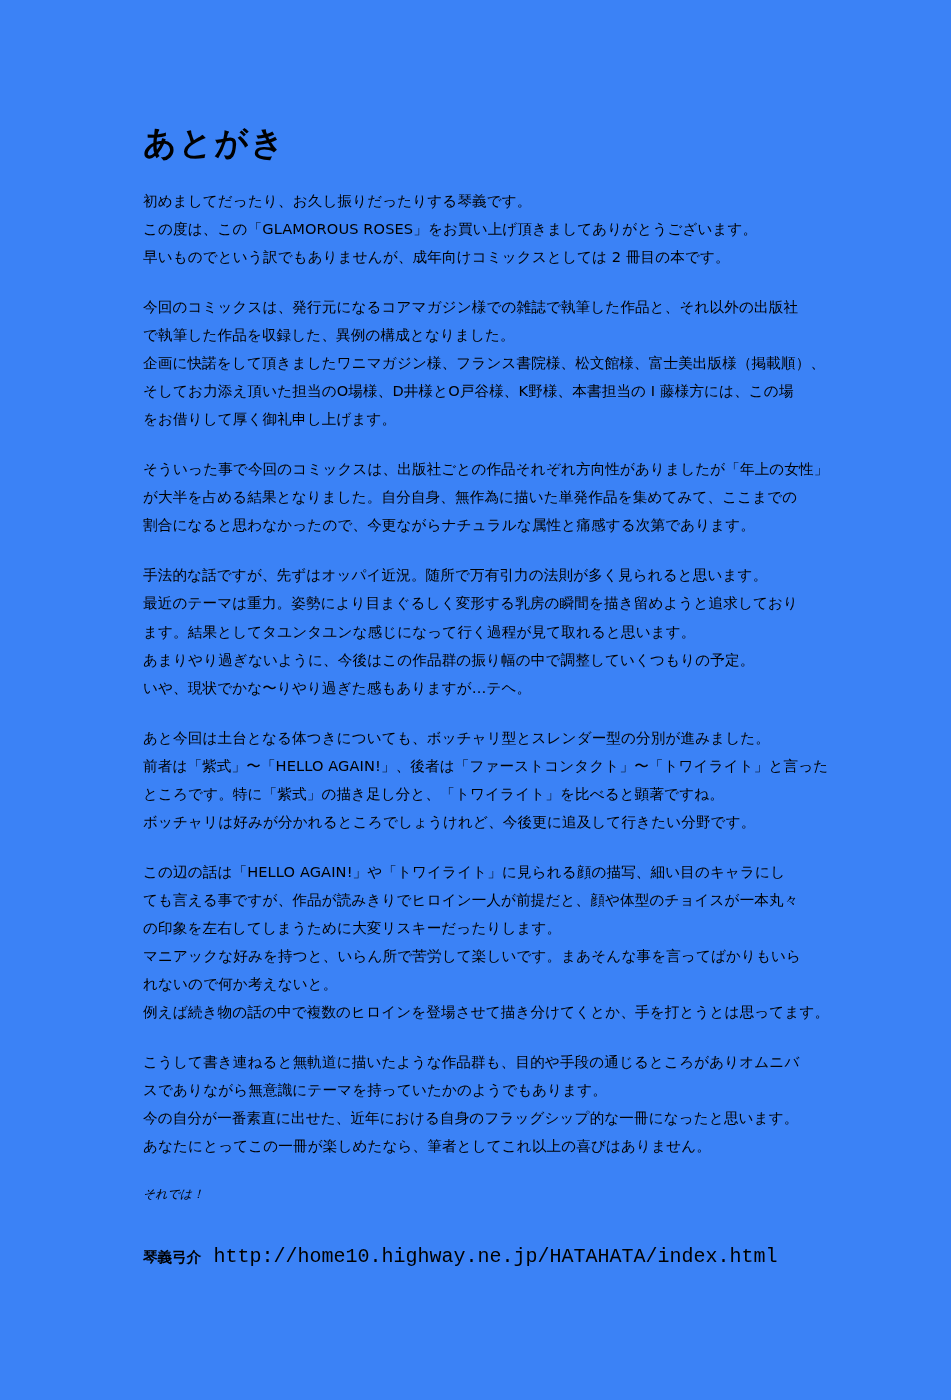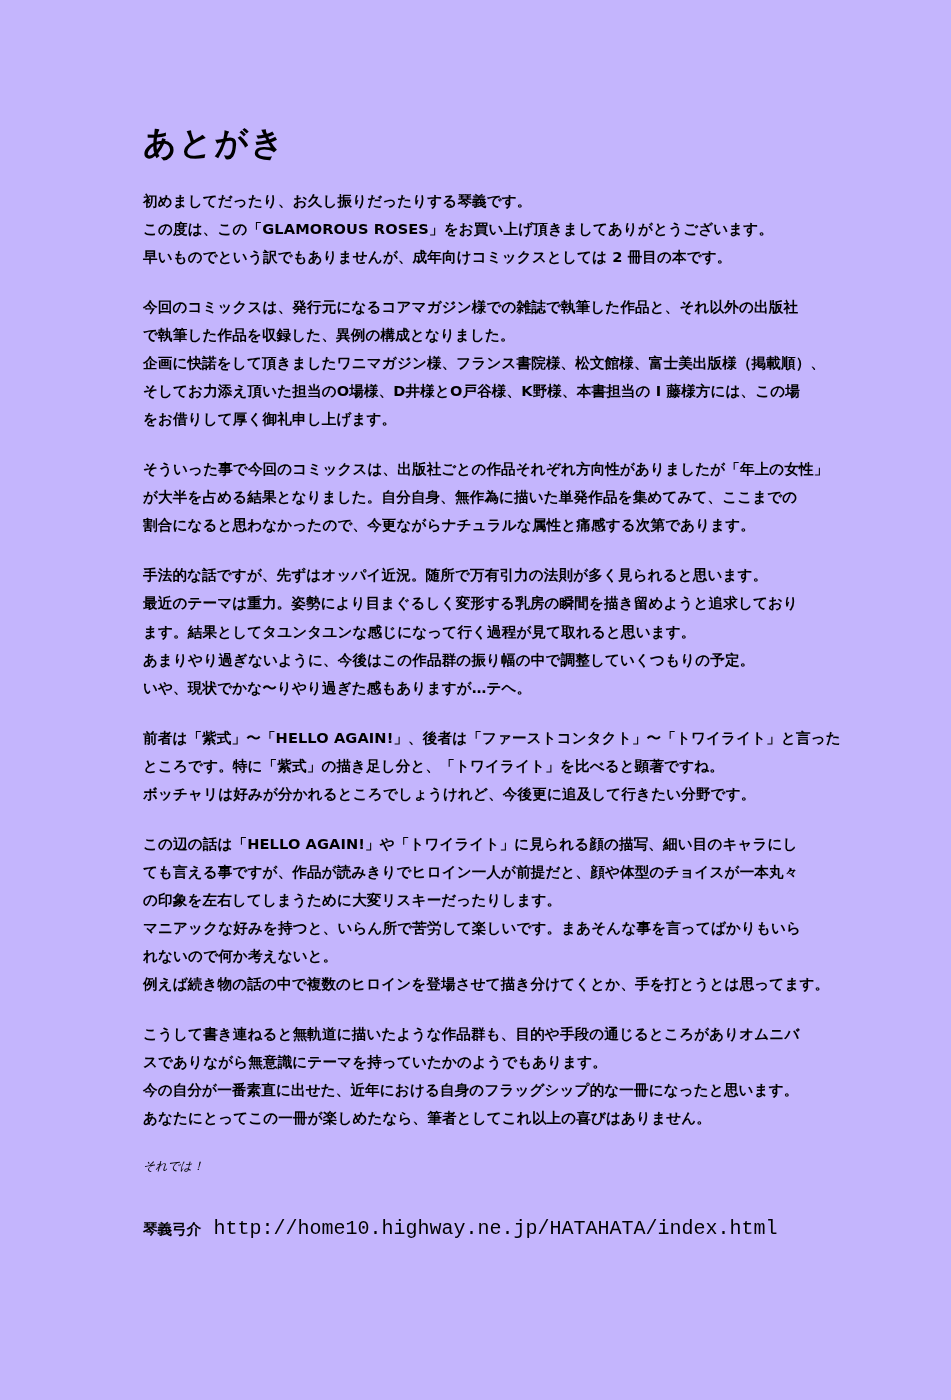--- a/index.html
+++ b/index.html
@@ -14,21 +14,21 @@
     color: #000000;
     position: relative;
     overflow: hidden;
   }
   .page {
     position: absolute;
     left: 0;
     top: 0;
     width: 951px;
     height: 1400px;
-    background: #c4b5fd;
+    background: #3b82f6;
   }
   .content {
     position: absolute;
     left: 143px;
     top: 125px;
     width: 700px;
   }
   .afterword-title {
     font-size: 33px;
     font-weight: bold;
@@ -40,21 +40,20 @@
   .para {
     margin: 0 0 22px 0;
     font-size: 14.6px;
     line-height: 1.92;
     letter-spacing: 0.1px;
     text-align: left;
   }
   .para .line {
     display: block;
     white-space: normal;
-    font-weight: bold;
   }
   .staff-block {
     margin-top: 34px;
     font-size: 14.6px;
     line-height: 1.95;
   }
   .staff-row {
     font-weight: bold;
     letter-spacing: 0.4px;
   }
@@ -112,20 +111,21 @@
 
     <p class="para">
       <span class="line">手法的な話ですが、先ずはオッパイ近況。随所で万有引力の法則が多く見られると思います。</span>
       <span class="line">最近のテーマは重力。姿勢により目まぐるしく変形する乳房の瞬間を描き留めようと追求しており</span>
       <span class="line">ます。結果としてタユンタユンな感じになって行く過程が見て取れると思います。</span>
       <span class="line">あまりやり過ぎないように、今後はこの作品群の振り幅の中で調整していくつもりの予定。</span>
       <span class="line">いや、現状でかな〜りやり過ぎた感もありますが…テヘ。</span>
     </p>
 
     <p class="para">
+      <span class="line">あと今回は土台となる体つきについても、ボッチャリ型とスレンダー型の分別が進みました。</span>
       <span class="line">前者は「紫式」〜「HELLO AGAIN!」、後者は「ファーストコンタクト」〜「トワイライト」と言った</span>
       <span class="line">ところです。特に「紫式」の描き足し分と、「トワイライト」を比べると顕著ですね。</span>
       <span class="line">ボッチャリは好みが分かれるところでしょうけれど、今後更に追及して行きたい分野です。</span>
     </p>
 
     <p class="para">
       <span class="line">この辺の話は「HELLO AGAIN!」や「トワイライト」に見られる顔の描写、細い目のキャラにし</span>
       <span class="line">ても言える事ですが、作品が読みきりでヒロイン一人が前提だと、顔や体型のチョイスが一本丸々</span>
       <span class="line">の印象を左右してしまうために大変リスキーだったりします。</span>
       <span class="line">マニアックな好みを持つと、いらん所で苦労して楽しいです。まあそんな事を言ってばかりもいら</span>

